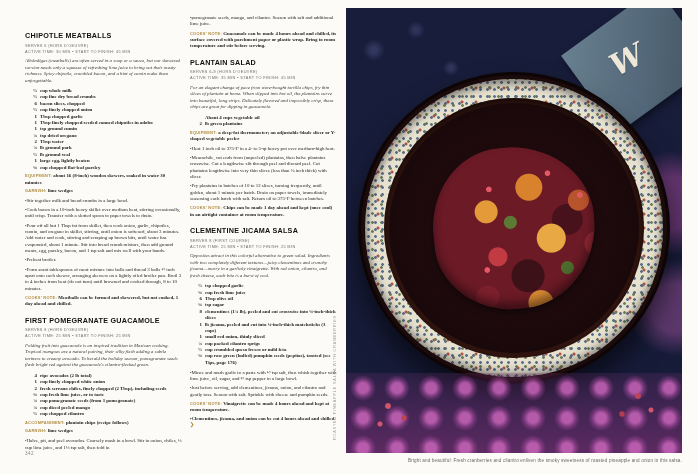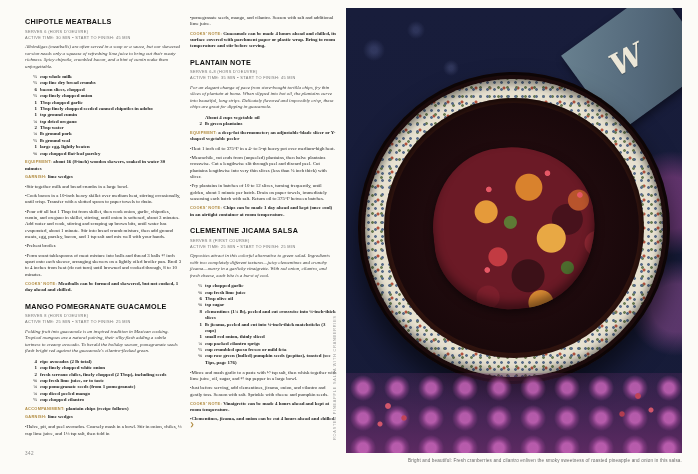--- a/index.html
+++ b/index.html
@@ -4,21 +4,21 @@
 <style>
   html,body{margin:0;padding:0;background:#e8e6e0;}
   .spread{position:relative;width:698px;height:474px;background:#fcfbf7;overflow:hidden;
           font-family:"Liberation Serif",serif;color:#1c1c1c;}
   
   .col{position:absolute;top:15px;}
   .col1{left:25px;width:157px;}
   .col2{left:190px;width:147px;}
   .rtitle{font-family:"Liberation Sans",sans-serif;font-weight:bold;font-size:7.2px;
           letter-spacing:.25px;margin:8px 0 2.5px;color:#111;}
-  .recipe:first-child .rtitle{margin-top:2px;}
+  .recipe:first-child .rtitle{margin-top:16px;}
   .meta{font-family:"Liberation Sans",sans-serif;font-size:3.9px;color:#6f6f6f;
         letter-spacing:.35px;margin:1.2px 0;}
   .intro{font-style:italic;font-size:4.9px;line-height:1.32;color:#3a3a3a;margin:4.5px 0 4px;}
   .ings{margin:2px 0 2px;}
   .ing-row{display:flex;font-weight:bold;font-size:4.9px;line-height:1.3;color:#222;}
   .ing-qty{flex:none;width:12px;text-align:right;padding-right:3px;}
   .ing-text{flex:1;}
   .kv{margin:2.2px 0;font-weight:bold;font-size:4.9px;line-height:1.3;color:#222;}
   .gold{color:#b08a3e;font-family:"Liberation Sans",sans-serif;font-weight:bold;
         font-size:3.9px;letter-spacing:.3px;}
@@ -190,21 +190,21 @@
       <p class="step">Stir together milk and bread crumbs in a large bowl.</p>
           <p class="step">Cook bacon in a 10-inch heavy skillet over medium heat, stirring occasionally, until crisp. Transfer with a slotted spoon to paper towels to drain.</p>
           <p class="step">Pour off all but 1 Tbsp fat from skillet, then cook onion, garlic, chipotles, cumin, and oregano in skillet, stirring, until onion is softened, about 3 minutes. Add water and cook, stirring and scraping up brown bits, until water has evaporated, about 1 minute. Stir into bread crumb mixture, then add ground meats, egg, parsley, bacon, and 1 tsp salt and mix well with your hands.</p>
           <p class="step">Preheat broiler.</p>
           <p class="step">Form scant tablespoons of meat mixture into balls and thread 3 balls ½ inch apart onto each skewer, arranging skewers on a lightly oiled broiler pan. Broil 3 to 4 inches from heat (do not turn) until browned and cooked through, 8 to 10 minutes.</p>
         </div>
       <p class="note"><span class="gold">COOKS' NOTE:</span> <span>Meatballs can be formed and skewered, but not cooked, 1 day ahead and chilled.</span></p>
     </section>
 
     <section class="recipe">
-      <h2 class="rtitle">MANGO POMEGRANATE GUACAMOLE</h2>
+      <h2 class="rtitle">FIRST POMEGRANATE GUACAMOLE</h2>
       <div class="meta">SERVES 8 (HORS D'OEUVRE)</div>
       <div class="meta">ACTIVE TIME: 25 MIN ▪ START TO FINISH: 25 MIN</div>
       <p class="intro">Folding fruit into guacamole is an inspired tradition in Mexican cooking. Tropical mangoes are a natural pairing, their silky flesh adding a subtle tartness to creamy avocado. To herald the holiday season, pomegranate seeds flash bright red against the guacamole's cilantro-flecked green.</p>
       <div class="ings">
 
           <div class="ing-row">
             <span class="ing-qty">4</span>
             <span class="ing-text">ripe avocados (2 lb total)</span>
           </div>
 
@@ -247,21 +247,21 @@
     </section>
 
   </div>
 
   <div class="col col2">
 
     <p class="step" style="margin-top:0;">pomegranate seeds, mango, and cilantro. Season with salt and additional lime juice.</p>
     <p class="note"><span class="gold">COOKS' NOTE:</span> <span>Guacamole can be made 4 hours ahead and chilled, its surface covered with parchment paper or plastic wrap. Bring to room temperature and stir before serving.</span></p>
 
     <section class="recipe">
-      <h2 class="rtitle">PLANTAIN NOTE</h2>
+      <h2 class="rtitle">PLANTAIN SALAD</h2>
       <div class="meta">SERVES 6-8 (HORS D'OEUVRE)</div>
       <div class="meta">ACTIVE TIME: 35 MIN ▪ START TO FINISH: 45 MIN</div>
       <p class="intro">For an elegant change of pace from store-bought tortilla chips, fry thin slices of plantain at home. When slipped into hot oil, the plantains curve into beautiful, long strips. Delicately flavored and impossibly crisp, these chips are great for dipping in guacamole.</p>
       <div class="ings">
 
           <div class="ing-row">
             <span class="ing-qty"></span>
             <span class="ing-text">About 4 cups vegetable oil</span>
           </div>
 

